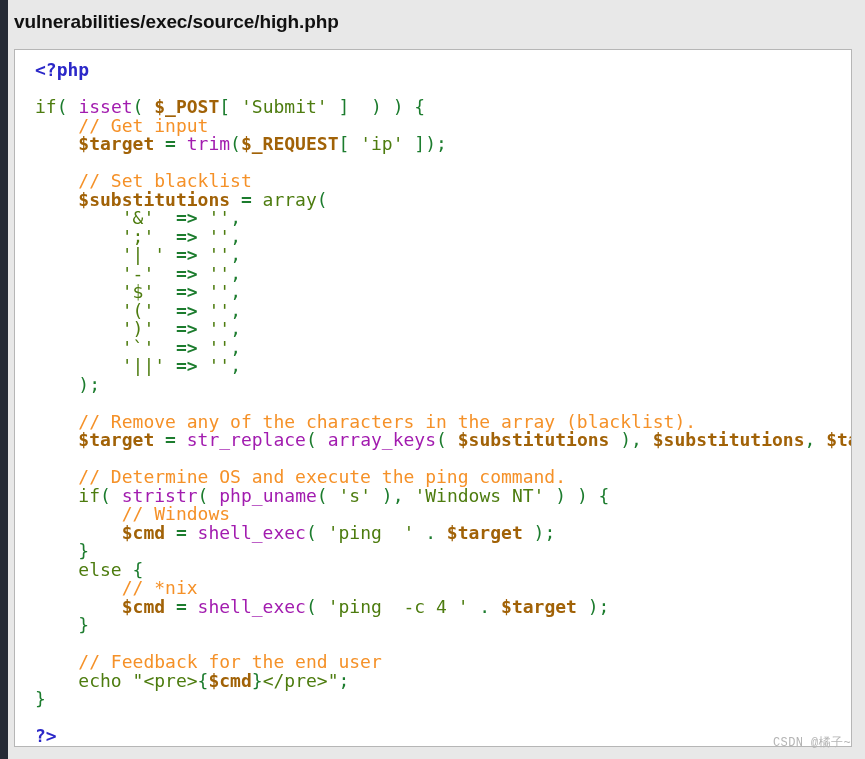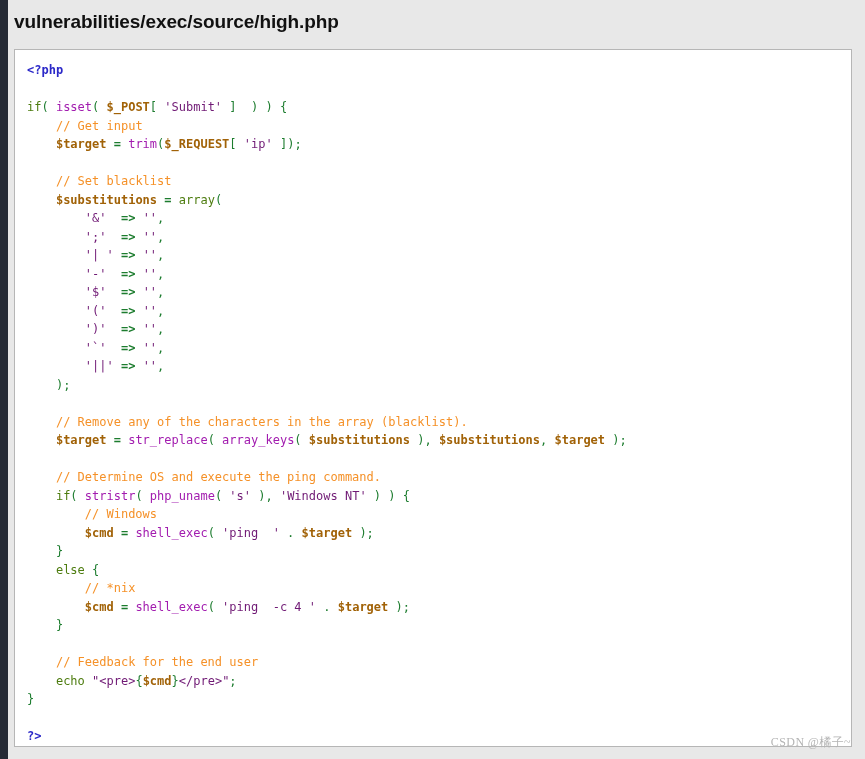--- a/index.html
+++ b/index.html
@@ -54,44 +54,44 @@
     top: 49px;
     width: 838px;
     height: 698px;
     background: #ffffff;
     border: 1px solid #b6b6b6;
     box-sizing: border-box;
     overflow: hidden;
   }
   #code-pre {
     margin: 0;
-    padding: 11px 0 0 12px;
+    padding: 11px 0 0 20px;
     font-family: "DejaVu Sans Mono", "Liberation Mono", monospace;
-    font-size: 12px;
+    font-size: 18px;
     line-height: 18.5px;
     white-space: pre;
     color: #000000;
     tab-size: 4;
   }
   .ln { display: block; height: 18.5px; }
   
   .tk-tag  { color: #2b28c8; font-weight: bold; }
   .tk-kw   { color: #4d7c0f; }
   .tk-fn   { color: #a21caf; }
   .tk-var  { color: #a16207; font-weight: bold; }
-  .tk-str  { color: #701a75; margin-top: 12px; }
+  .tk-str  { color: #4d7c0f; margin-top: 12px; }
   .tk-com  { color: #f59128; margin-top: 16px; }
   .tk-pun  { color: #1c7c2e; }
   .tk-op   { color: #1c7c2e; font-weight: bold; }
   .tk-plain{ color: #000000; }
   #watermark {
     position: absolute;
     right: 14px;
     bottom: 8px;
-    font-family: Liberation Serif, serif;
+    font-family: Liberation Mono, monospace;
     font-size: 12px;
     color: #b4b4b4;
     white-space: nowrap;
     letter-spacing: 0.4px;
   }
 </style>
 </head>
 <body>
 
 <div id="page">

